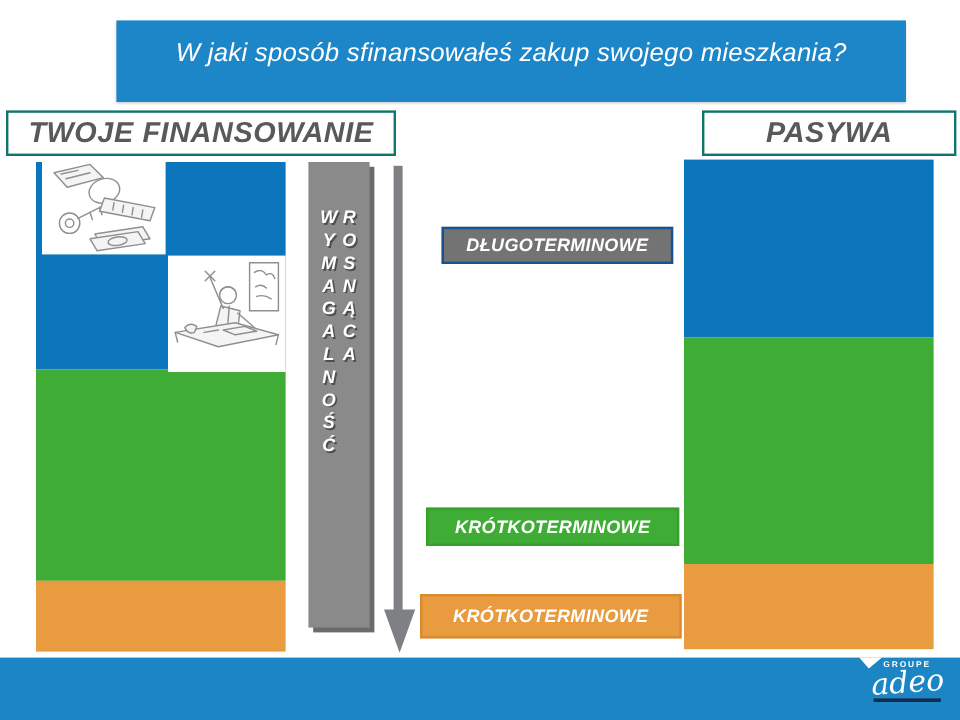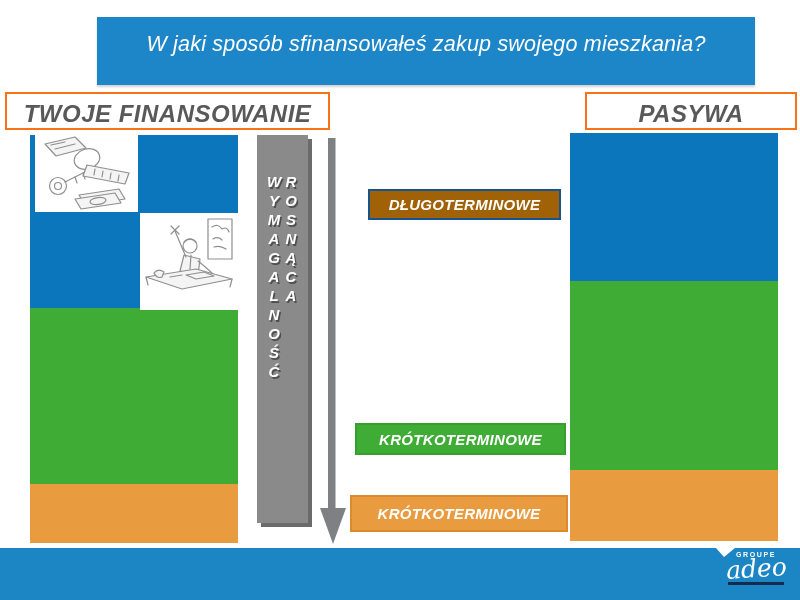--- a/index.html
+++ b/index.html
@@ -6,22 +6,22 @@
   .slide{position:relative;width:800px;height:600px;background:#ffffff;overflow:hidden;
          font-family:"Liberation Sans", sans-serif;}
 
   
   .title-banner{position:absolute;left:97px;top:17px;width:658px;height:68px;
     background:#1C86C8;display:flex;align-items:center;justify-content:center;
     padding-bottom:14px;box-sizing:border-box;box-shadow:0 2px 2px rgba(0,0,0,.18);}
   .title-banner span{color:#ffffff;font-style:italic;font-size:21.5px;letter-spacing:.2px;}
 
   
-  .header-box{position:absolute;height:38px;background:#ffffff;border:2px solid #f97316;
-    box-sizing:border-box;display:flex;align-items:flex-end;justify-content:center;}
+  .header-box{position:absolute;height:38px;background:#ffffff;border:2px solid #0f766e;
+    box-sizing:border-box;display:flex;align-items:center;justify-content:center;}
   .header-box span{color:#595959;font-weight:bold;font-style:italic;font-size:24px;letter-spacing:.5px;}
   .header-left{left:5px;top:92px;width:325px;}
   .header-right{left:585px;top:92px;width:212px;}
 
   
   .bar{position:absolute;width:208px;}
   .bar-left{left:30px;top:135px;}
   .bar-right{left:570px;top:133px;}
   .seg{width:100%;}
 
@@ -36,21 +36,21 @@
   .vtext{writing-mode:vertical-rl;text-orientation:upright;
     margin-top:38px;color:#ffffff;font-weight:bold;font-style:italic;font-size:15px;
     letter-spacing:2px;text-shadow:1.5px 1.5px 0 #4e4e4e;}
 
   .down-arrow{position:absolute;left:317px;top:138px;}
 
   
   .term-label{position:absolute;box-sizing:border-box;display:flex;align-items:center;
     justify-content:center;}
   .term-label span{color:#ffffff;font-weight:bold;font-style:italic;font-size:15px;letter-spacing:.3px;}
-  .label-long{left:368px;top:189px;width:193px;height:31px;background:#a16207;border:2px solid #17548F;}
+  .label-long{left:368px;top:189px;width:193px;height:31px;background:#737373;border:2px solid #17548F;}
   .label-short-green{left:355px;top:423px;width:211px;height:32px;background:#3FAC35;border:2px solid #37A02C;}
   .label-short-orange{left:350px;top:495px;width:218px;height:37px;background:#E99B40;border:2px solid #DC8A2E;}
 
   
   .footer{position:absolute;left:0;top:548px;width:800px;height:52px;background:#1C86C4;}
   .footer-notch{position:absolute;left:716px;top:0;width:0;height:0;
     border-left:8px solid transparent;border-right:11px solid transparent;border-top:9px solid #ffffff;}
   .logo{position:absolute;right:14px;top:3px;width:60px;text-align:center;color:#fff;}
   .logo-groupe{font-size:7px;font-weight:bold;letter-spacing:1.6px;text-align:center;}
   .logo-adeo{font-family:"DejaVu Serif", serif;font-style:italic;font-size:25px;line-height:.85;

